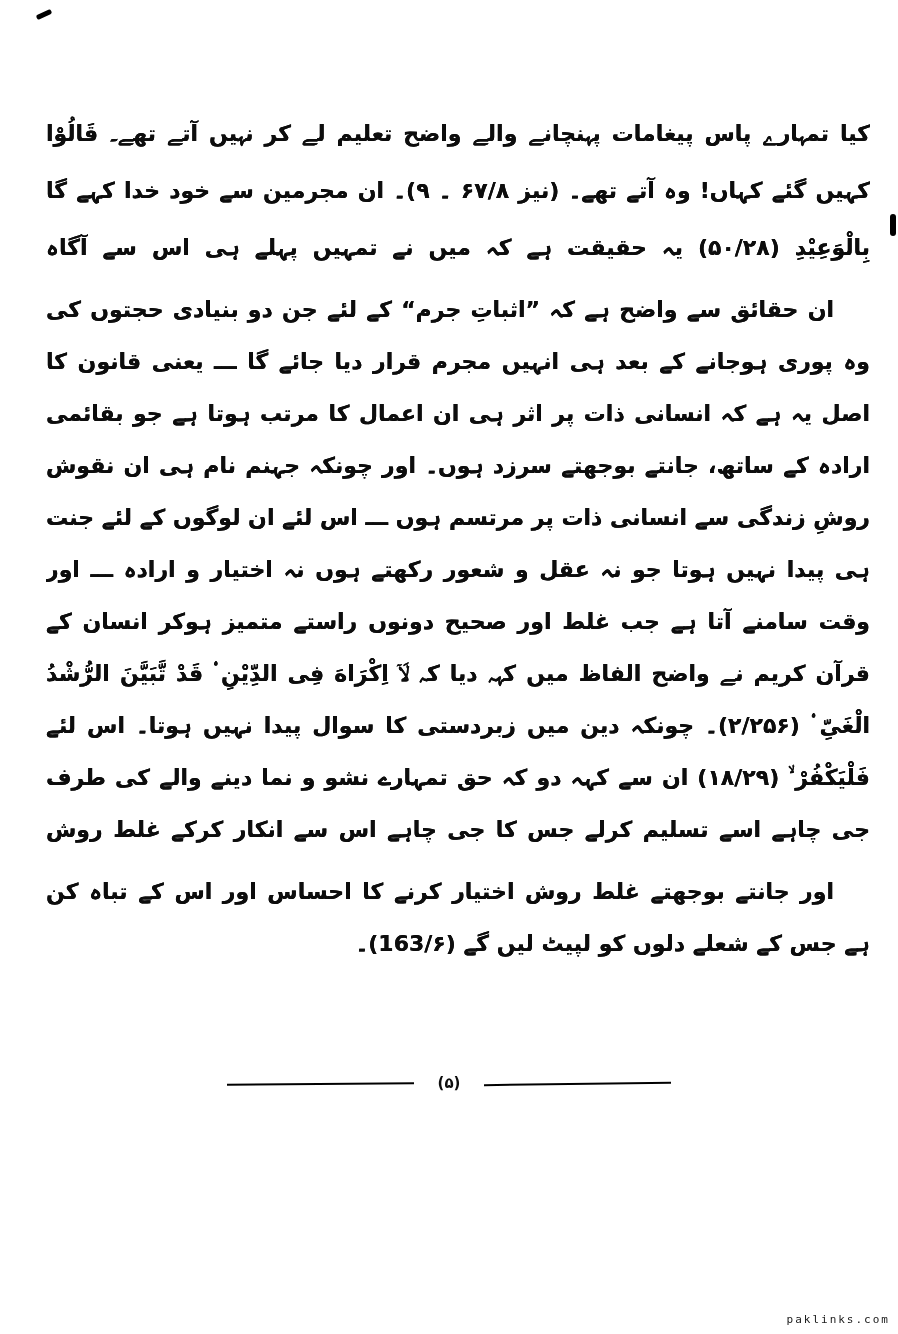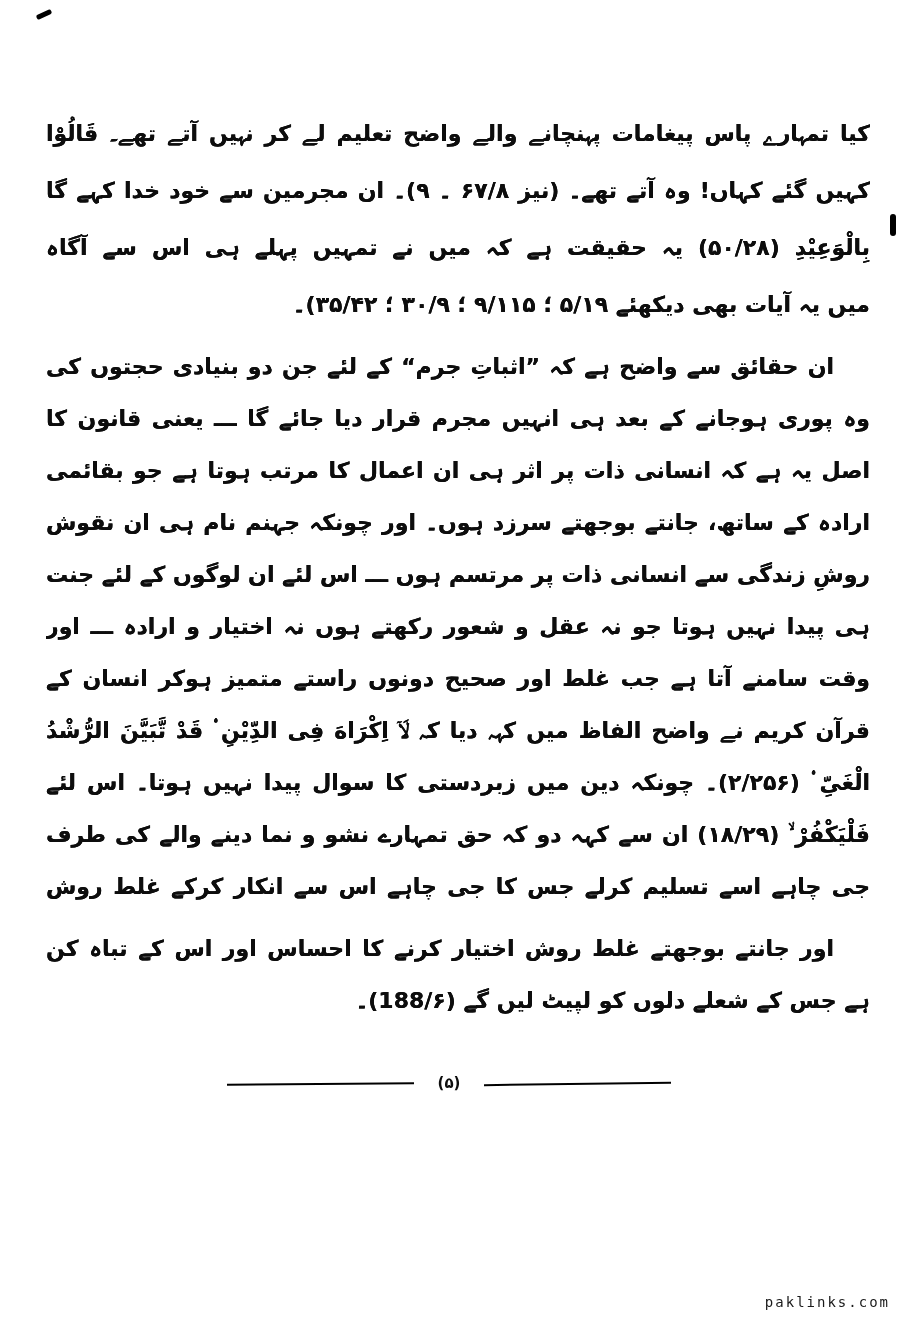--- a/index.html
+++ b/index.html
@@ -43,23 +43,23 @@
   }
   .footer-rule{width:187px;height:2px;background:#000;}
   .footer-rule.left{transform:rotate(-0.5deg);}
   .footer-rule.right{transform:rotate(-0.7deg);}
   .page-number{
     font-size:15px;font-weight:700;letter-spacing:2px;
     line-height:1;
   }
   .watermark{
     position:absolute;
-    right:8px;bottom:24px;
+    right:8px;bottom:8px;
     font-family:"DejaVu Sans Mono",monospace;
-    font-size:14px;
+    font-size:11px;
     letter-spacing:2px;
     color:#1a1a1a;
   }
   .speck{position:absolute;background:#000;border-radius:2px;}
   .speck-1{left:36px;top:12px;width:16px;height:5px;transform:rotate(-25deg);}
   .speck-2{right:2px;top:214px;width:6px;height:22px;border-radius:3px;}
 </style>
 </head>
 <body>
 
@@ -67,40 +67,39 @@
 
   <span class="speck speck-1"></span>
   <span class="speck speck-2"></span>
 
   <div class="text-block" lang="ur" dir="rtl">
 
     <div class="para para-1">
       <div class="tline">کیا تمہارے پاس پیغامات پہنچانے والے واضح تعلیم لے کر نہیں آتے تھے۔ قَالُوْا بَلٰی ۚ (۴۰/۵۰) وہ</div>
       <div class="tline">کہیں گئے کہاں! وہ آتے تھے۔ (نیز ۶۷/۸ ۔ ۹)۔ ان مجرمین سے خود خدا کہے گا کہ وَ قَدْ قَدَّمْتُ اِلَیْکُمْ</div>
       <div class="tline">بِالْوَعِیْدِ (۵۰/۲۸) یہ حقیقت ہے کہ میں نے تمہیں پہلے ہی اس سے آگاہ (WARN) کردیا تھا۔ (اس سلسلہ</div>
-      <div class="tline tline--end">میں یہ آیات بھی دیکھئے ۵/۱۹ ؛ ۹/۱۱۵ ؛ ۳۰/۹ ؛ ۳۵/۴۲)۔</div>
     </div>
 
     <div class="para para-2">
       <div class="tline tline--indent">ان حقائق سے واضح ہے کہ ”اثباتِ جرم“ کے لئے جن دو بنیادی حجتوں کی ضرورت ہوتی ہے</div>
       <div class="tline">وہ پوری ہوجانے کے بعد ہی انہیں مجرم قرار دیا جائے گا ـــ یعنی قانون کا علم اور اس سے سمجھنے کی صلاحیت</div>
       <div class="tline">اصل یہ ہے کہ انسانی ذات پر اثر ہی ان اعمال کا مرتب ہوتا ہے جو بقائمی ہوش و حواس، اپنے اختیار و</div>
       <div class="tline">ارادہ کے ساتھ، جانتے بوجھتے سرزد ہوں۔ اور چونکہ جہنم نام ہی ان نقوش کے اثرات کا ہے جو غلط</div>
       <div class="tline">روشِ زندگی سے انسانی ذات پر مرتسم ہوں ـــ اس لئے ان لوگوں کے لئے جنت و جہنم کا سوال</div>
       <div class="tline">ہی پیدا نہیں ہوتا جو نہ عقل و شعور رکھتے ہوں نہ اختیار و ارادہ ـــ اور اختیار و ارادہ کا سوال تو اس</div>
       <div class="tline">وقت سامنے آتا ہے جب غلط اور صحیح دونوں راستے متمیز ہوکر انسان کے سامنے آجائیں۔ اس لئے</div>
       <div class="tline">قرآن کریم نے واضح الفاظ میں کہہ دیا کہ لَاۤ اِکْرَاهَ فِی الدِّیْنِ ۟ قَدْ تَّبَیَّنَ الرُّشْدُ مِنَ</div>
       <div class="tline">الْغَیِّ ۟ (۲/۲۵۶)۔ چونکہ دین میں زبردستی کا سوال پیدا نہیں ہوتا۔ اس لئے غلط اور صحیح راستے</div>
       <div class="tline">فَلْیَکْفُرْ ۙ (۱۸/۲۹) ان سے کہہ دو کہ حق تمہارے نشو و نما دینے والے کی طرف سے آگیا، اب جس کا</div>
       <div class="tline">جی چاہے اسے تسلیم کرلے جس کا جی چاہے اس سے انکار کرکے غلط روش اختیار کرلے۔</div>
     </div>
 
     <div class="para para-3">
       <div class="tline tline--indent">اور جانتے بوجھتے غلط روش اختیار کرنے کا احساس اور اس کے تباہ کن نتائج کی نمود وہ عذابِ جہنم</div>
-      <div class="tline tline--end">ہے جس کے شعلے دلوں کو لپیٹ لیں گے (188/۶)۔</div>
+      <div class="tline tline--end">ہے جس کے شعلے دلوں کو لپیٹ لیں گے (163/۶)۔</div>
     </div>
 
   </div>
 
   <div class="footer">
     <span class="footer-rule left"></span>
     <span class="page-number">(۵)</span>
     <span class="footer-rule right"></span>
   </div>
 

